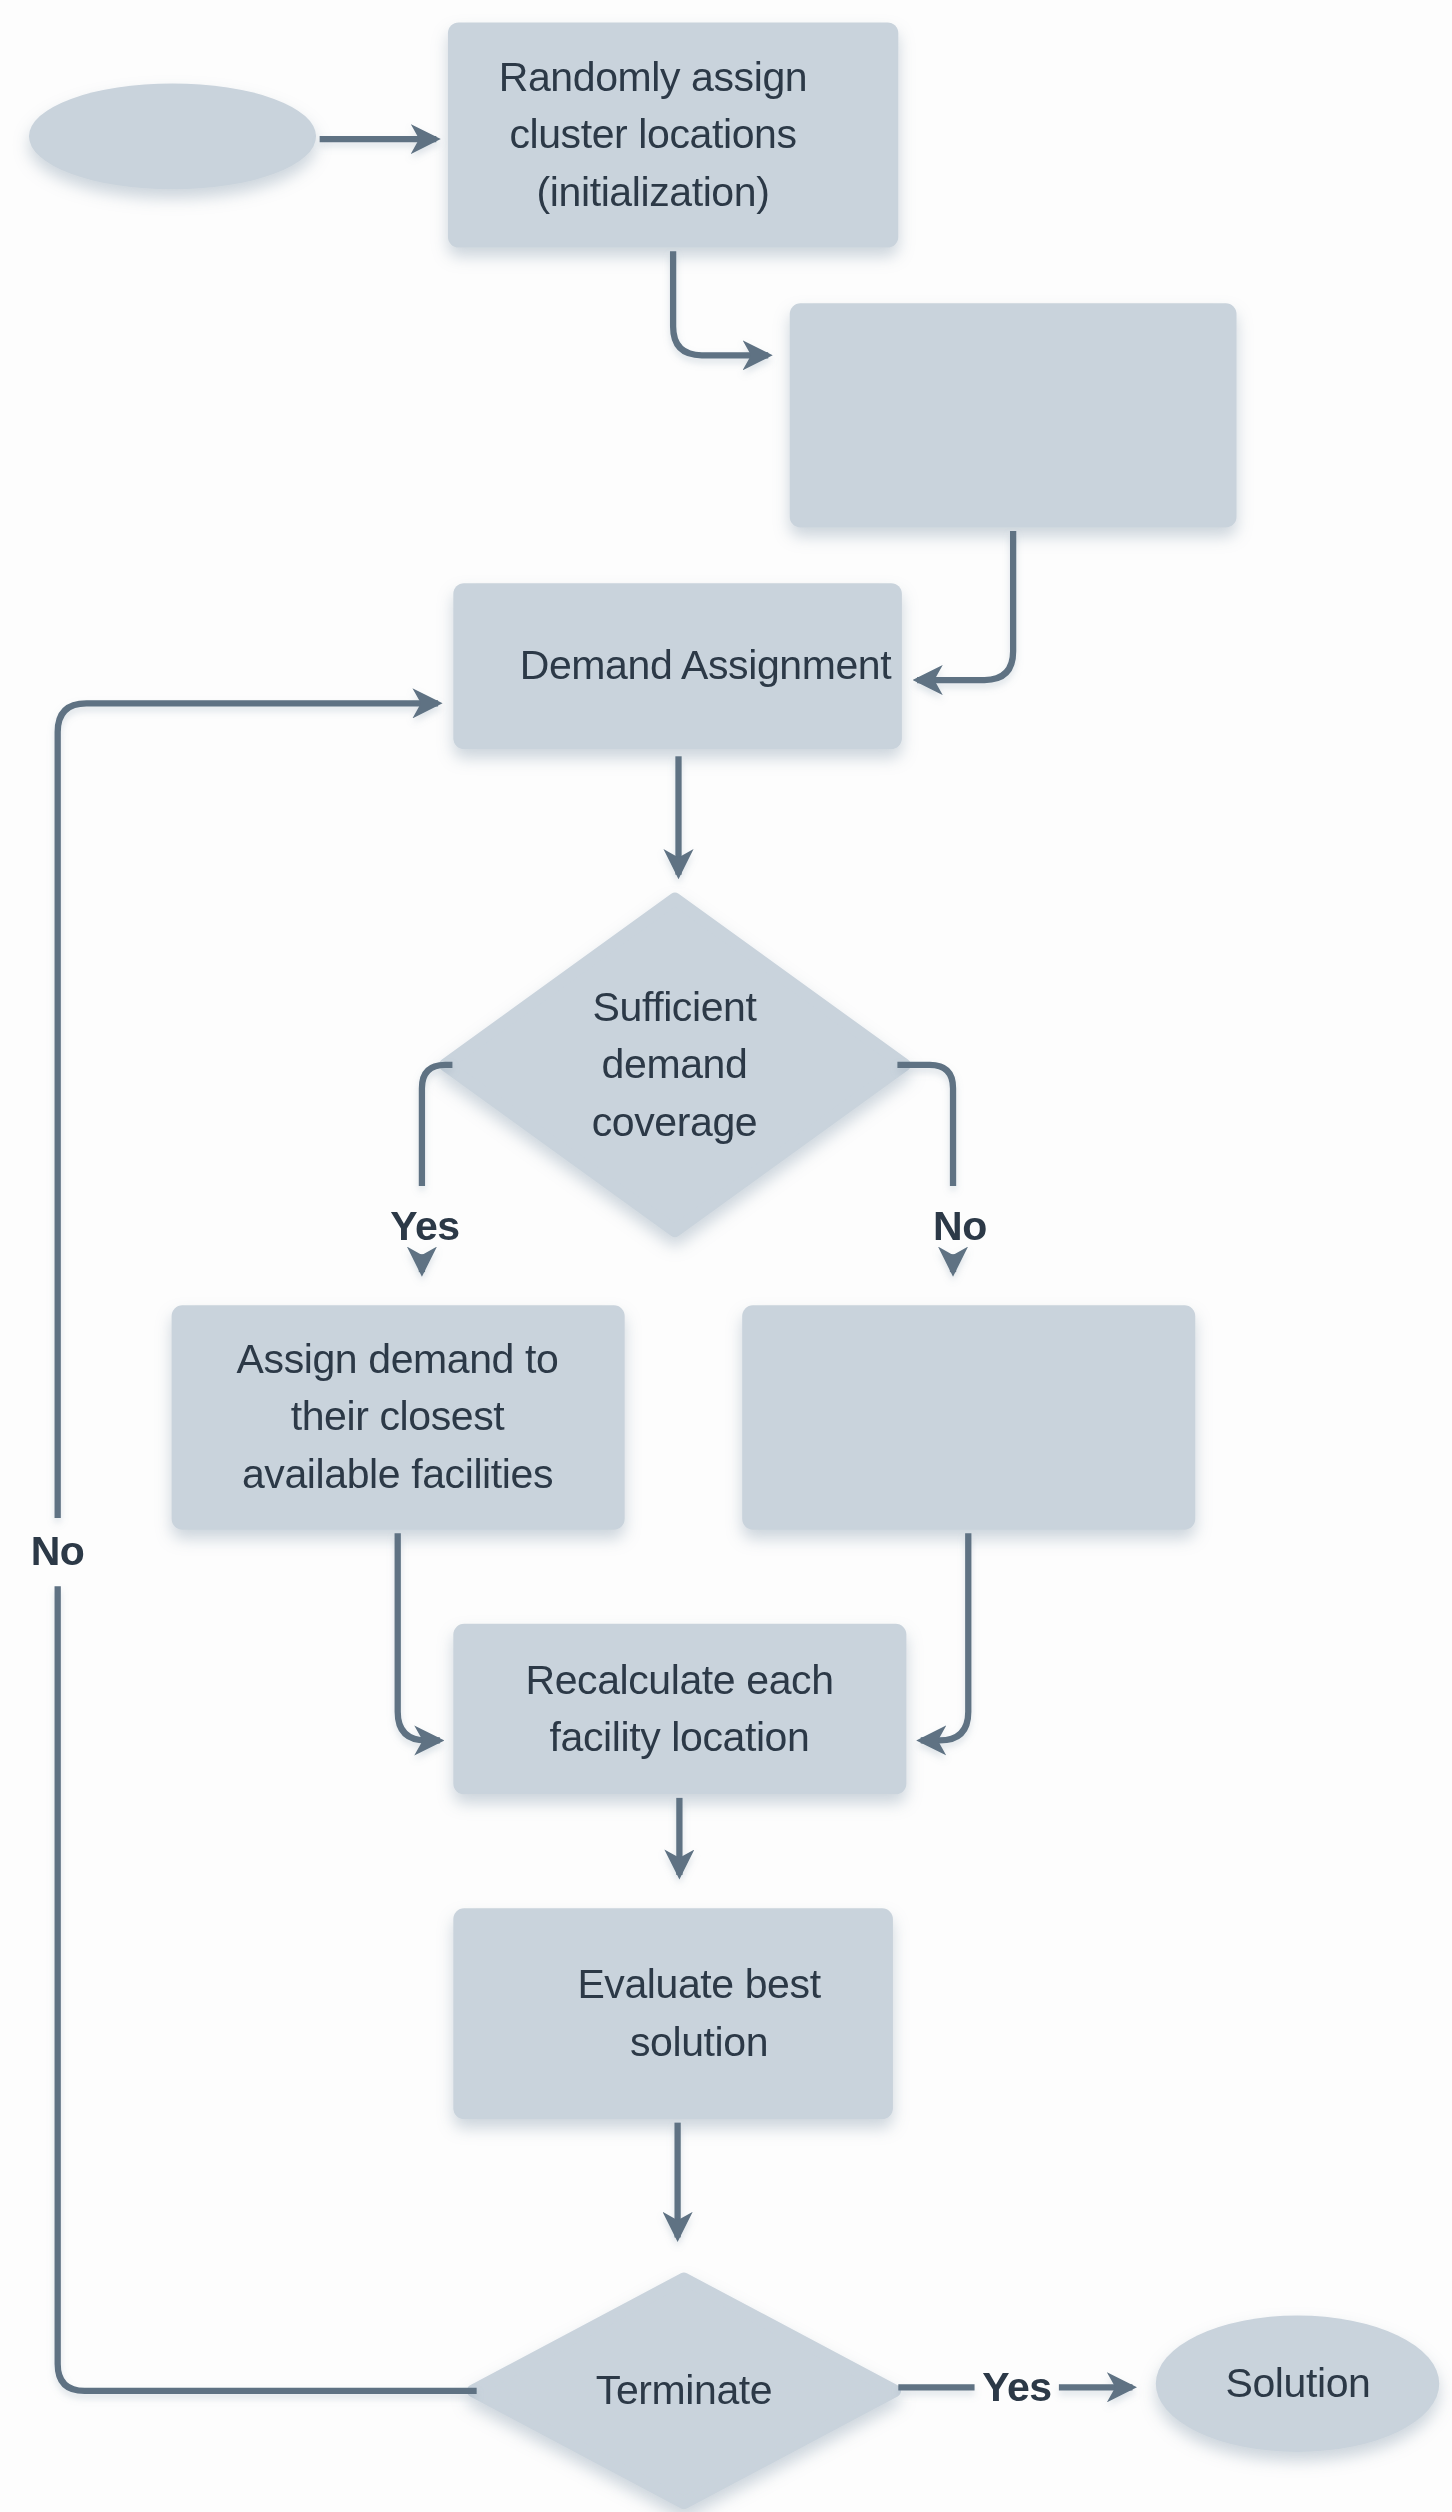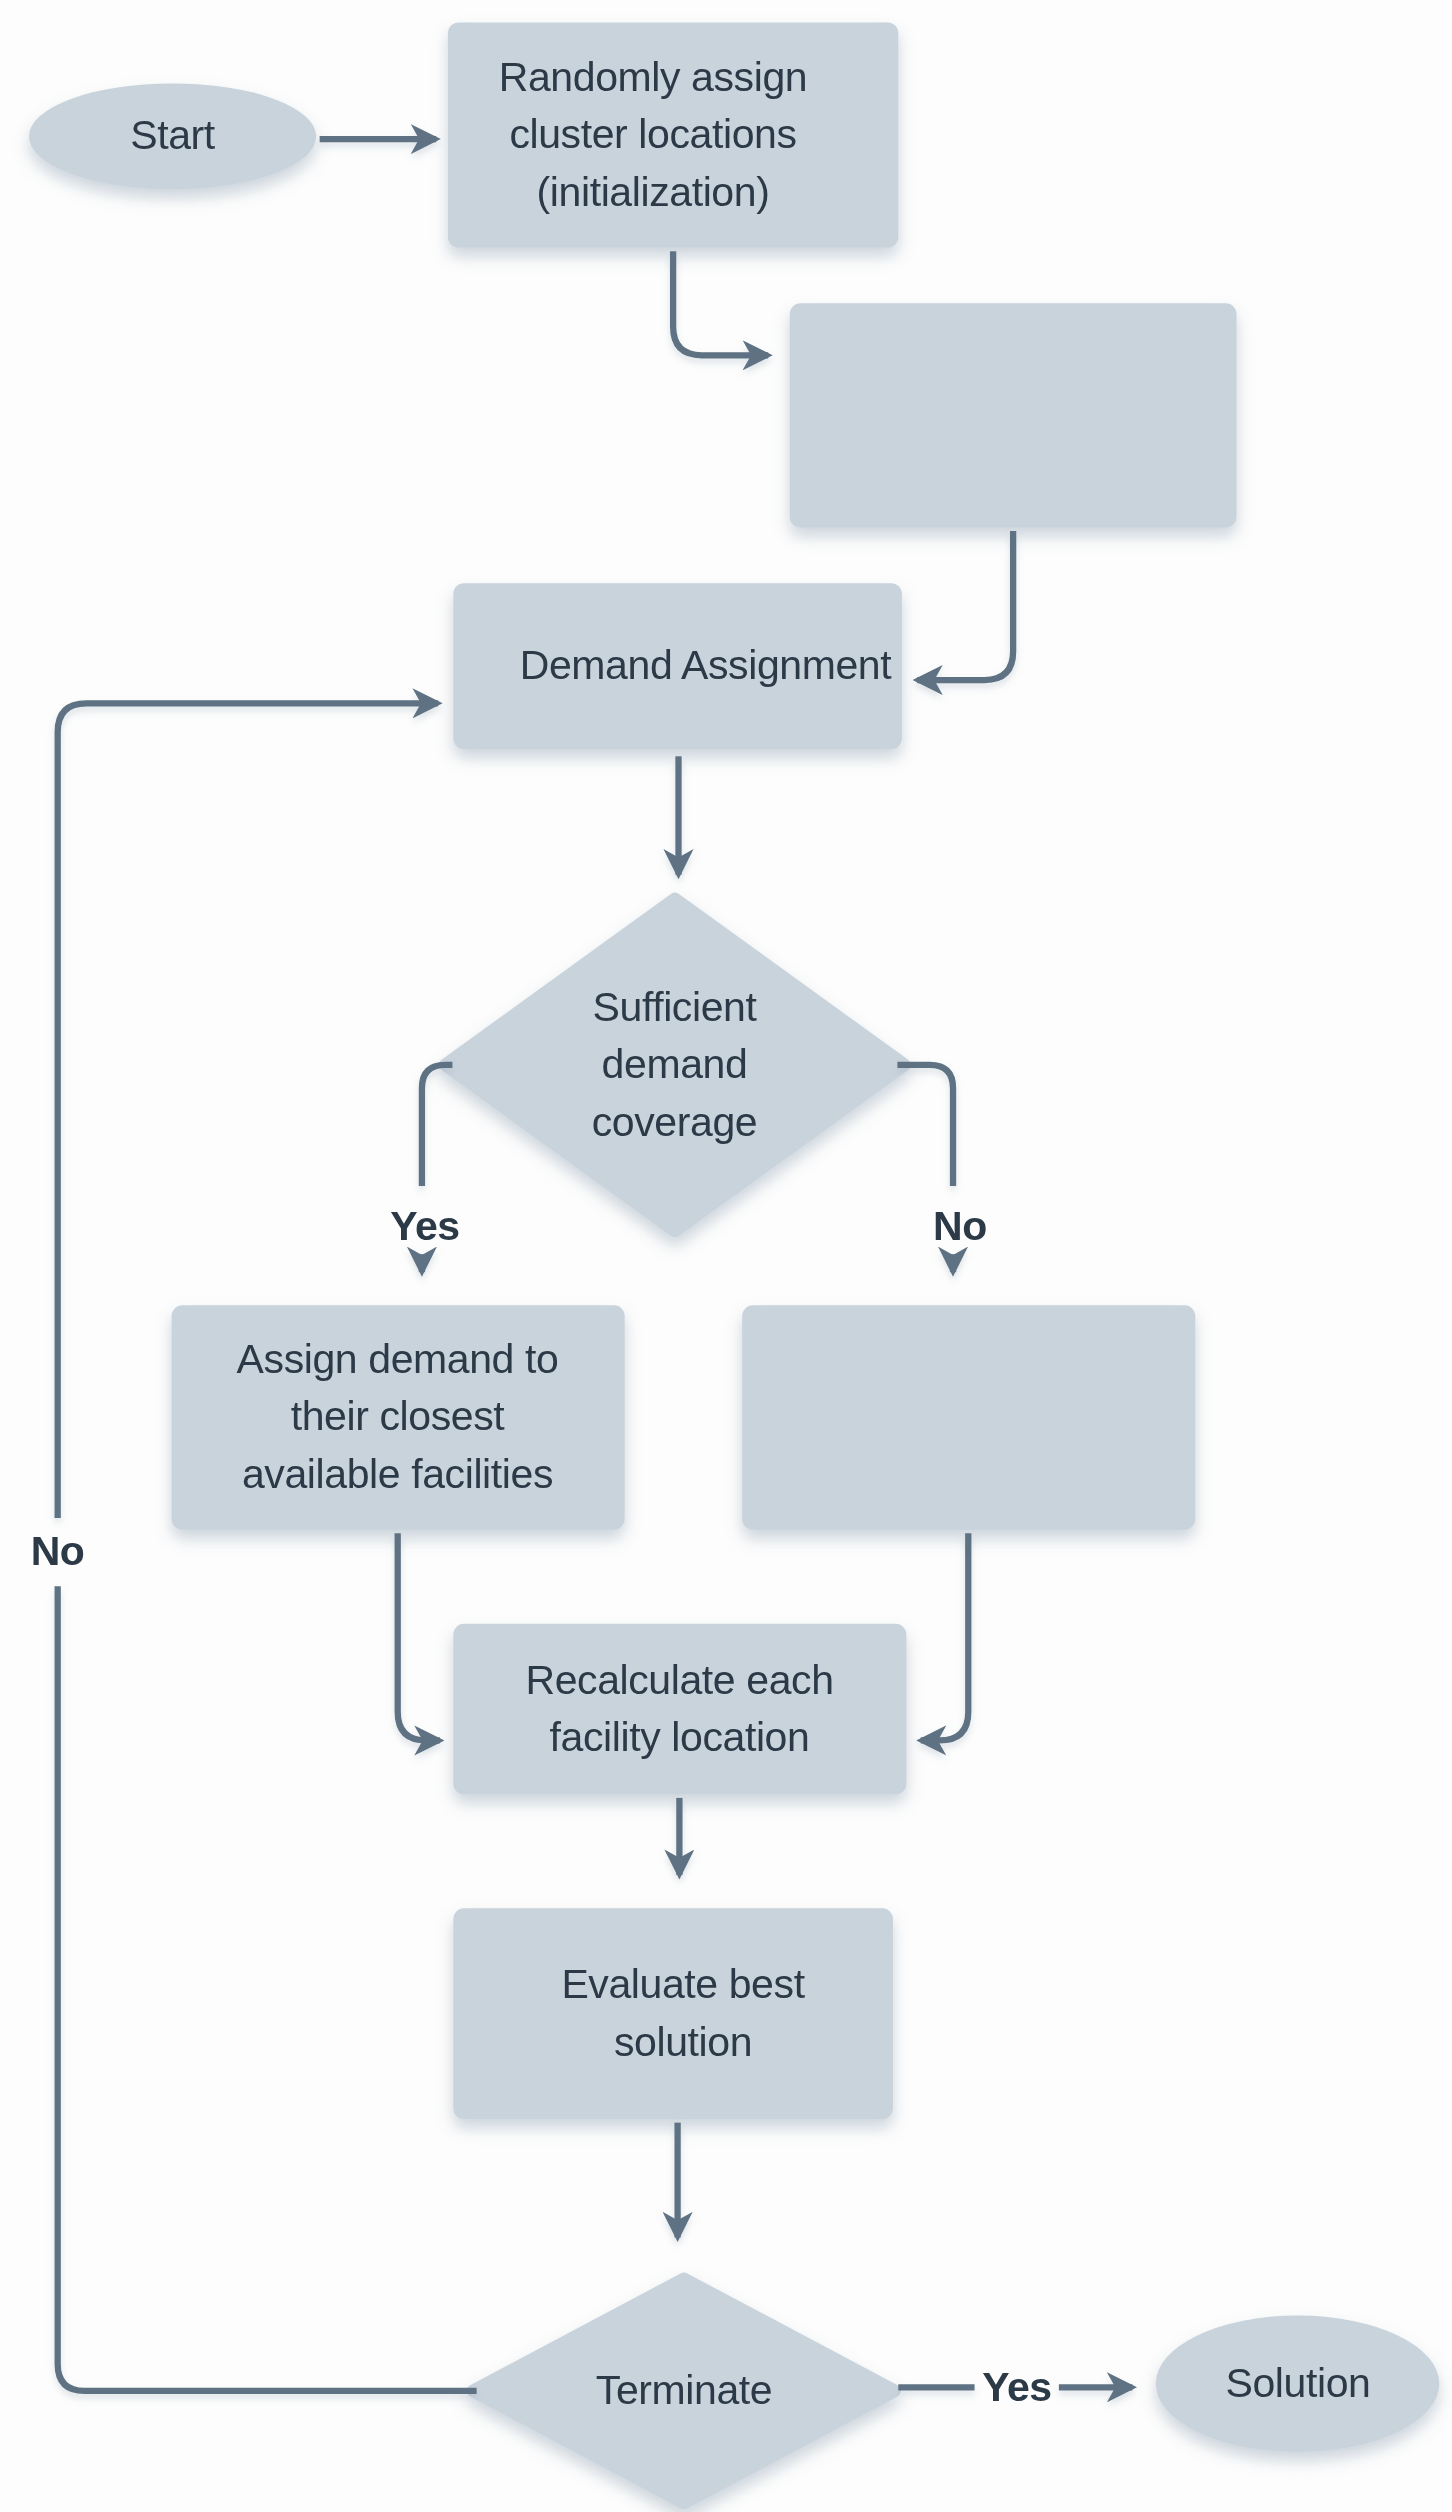--- a/index.html
+++ b/index.html
@@ -79,34 +79,33 @@
       <path class="edge" d="M1079,1709 L1079,1908 Q1079,1940 1047,1940 L1026,1940" marker-end="url(#arrow)"></path>
       <path class="edge" d="M757,2004 L757,2090" marker-end="url(#arrow)"></path>
       <path class="edge" d="M755,2366 L755,2494" marker-end="url(#arrow)"></path>
       <path class="edge" d="M1001,2661 L1086,2661"></path>
       <path class="edge" d="M1180,2661 L1262,2661" marker-end="url(#arrow)"></path>
       <path class="edge" d="M531,2665 L94,2665 Q64,2665 64,2635 L64,1768"></path>
       <path class="edge" d="M64,1692 L64,816 Q64,784 96,784 L488,784" marker-end="url(#arrow)"></path>
     </g>
   </svg>
 
-  <div class="lbl" style="left:29px;top:83px;width:287px;height:106px;">Start</div>
   <div class="lbl" style="left:448px;top:22.4px;width:410px;height:225px;">Randomly assign
 cluster locations
 (initialization)</div>
   <div class="lbl" style="left:453px;top:583px;width:449px;height:166px;padding-left:28px;">Demand Assignment</div>
   <div class="lbl" style="left:445px;top:899px;width:459px;height:332px;">Sufficient
 demand
 coverage</div>
   <div class="lbl" style="left:171px;top:1305px;width:453px;height:224px;">Assign demand to
 their closest
 available facilities</div>
   <div class="lbl" style="left:453px;top:1624px;width:453px;height:170px;">Recalculate each
 facility location</div>
-  <div class="lbl" style="left:453px;top:1908px;width:460px;height:211px;">Evaluate best
+  <div class="lbl" style="left:453px;top:1908px;width:460px;height:211px;padding-left:16px;">Evaluate best
 solution</div>
   <div class="lbl" style="left:473px;top:2279px;width:422px;height:224px;">Terminate</div>
   <div class="lbl" style="left:1156px;top:2316px;width:284px;height:136px;">Solution</div>
 
   <div class="lbl edge-lbl" style="left:353px;top:1200px;width:144px;height:54px;">Yes</div>
   <div class="lbl edge-lbl" style="left:888px;top:1200px;width:144px;height:54px;">No</div>
   <div class="lbl edge-lbl" style="left:3.6px;top:1525px;width:108px;height:54px;">No</div>
   <div class="lbl edge-lbl" style="left:945px;top:2361px;width:144px;height:54px;">Yes</div>
 
 </div>

